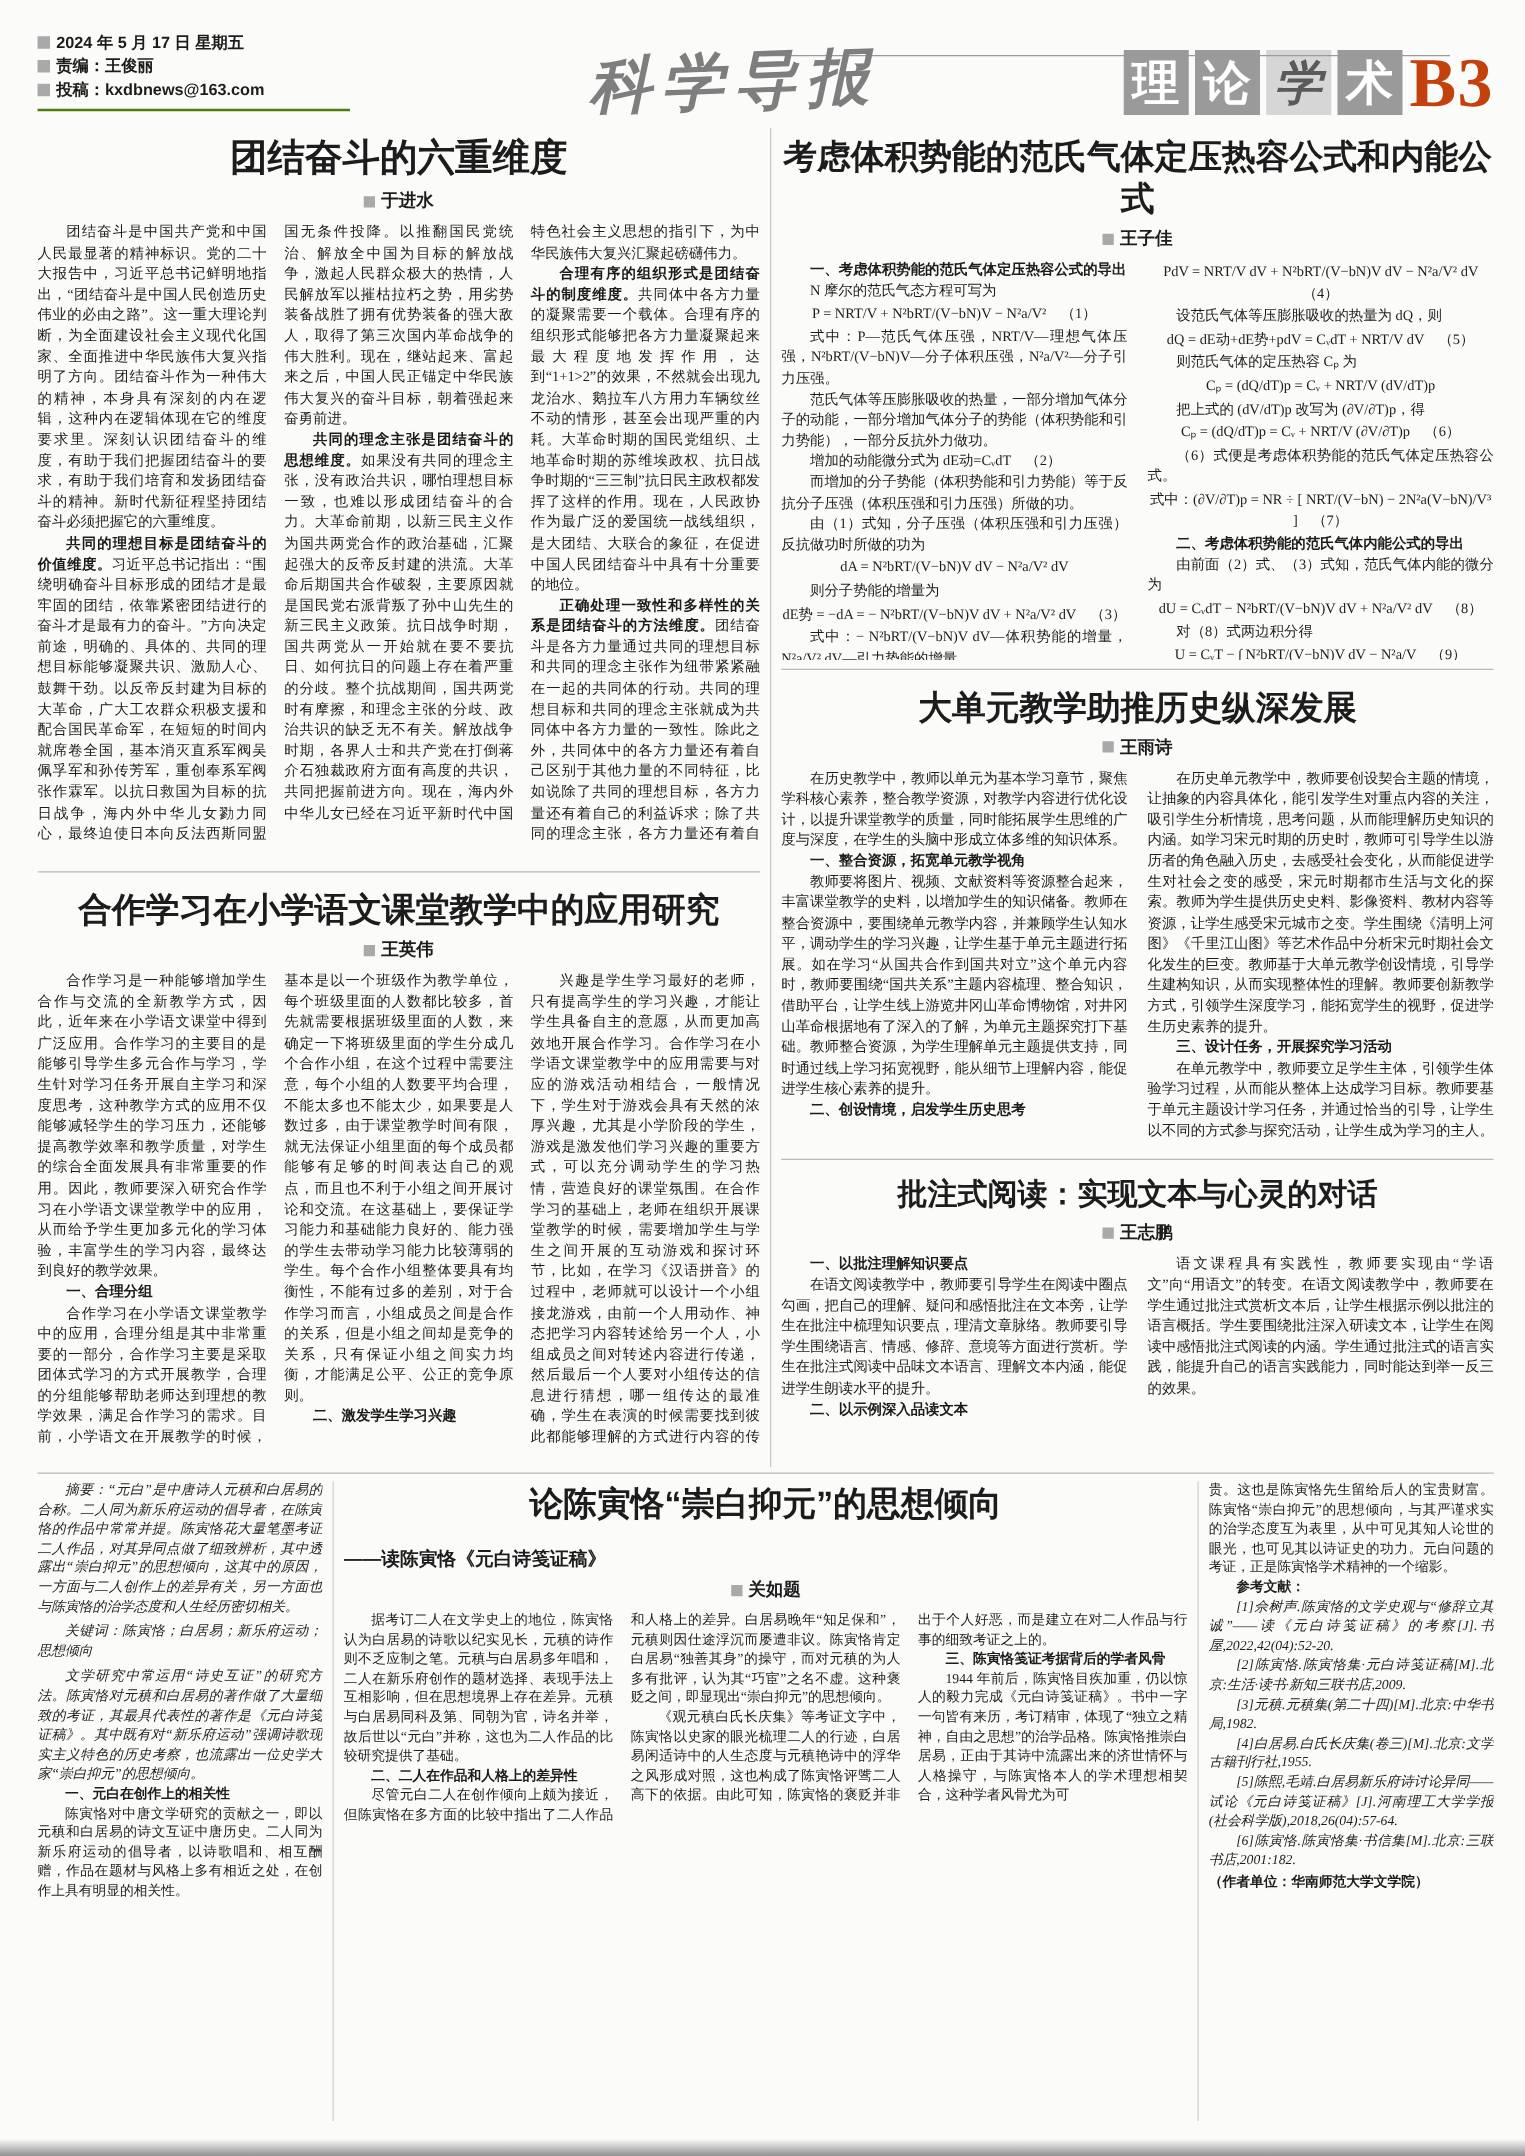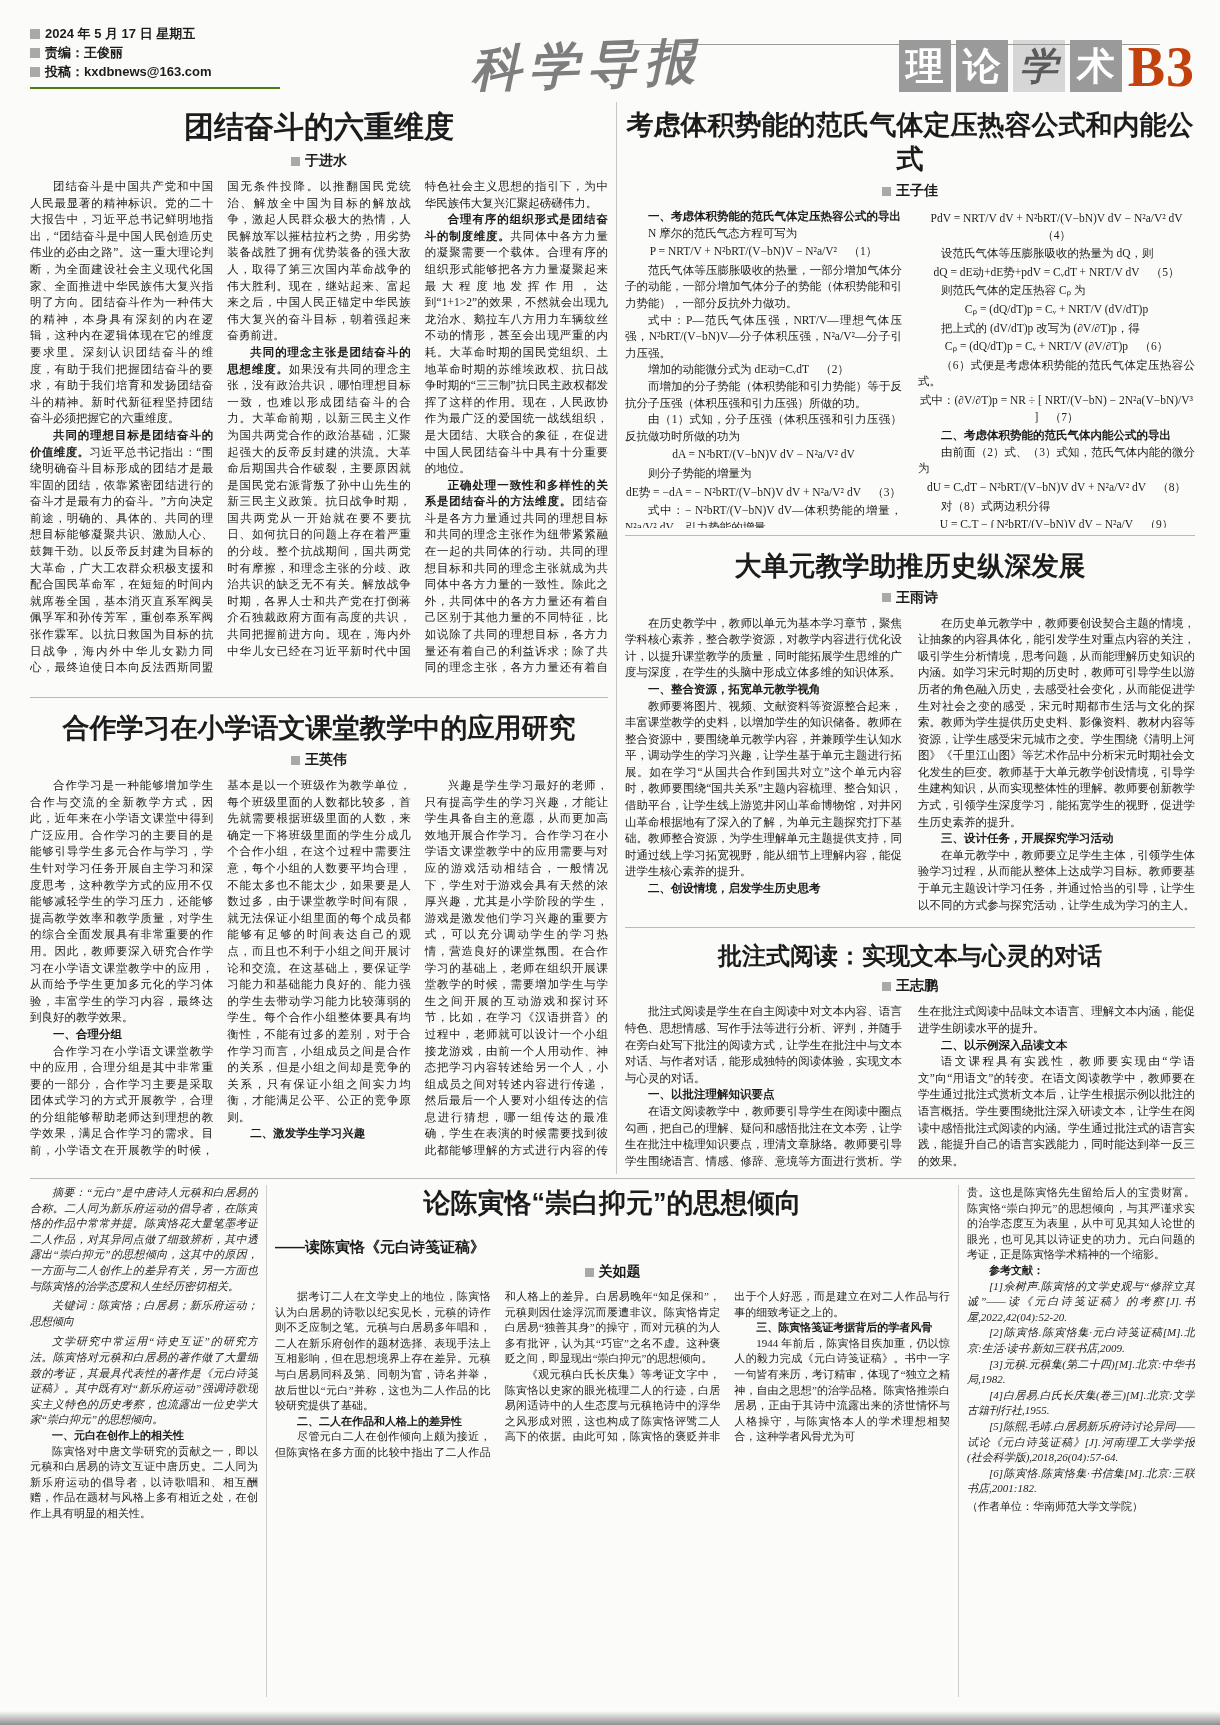--- a/index.html
+++ b/index.html
@@ -38,21 +38,21 @@
           text-align:center;margin:6px 0 8px;display:flex;align-items:center;justify-content:center;}
   .byline .sq{width:9px;height:9px;}
   .cols3{column-count:3;column-gap:14px;}
   .cols2{column-count:2;column-gap:16px;}
   .body{overflow:hidden;}
   .body p{margin:0;text-indent:2em;text-align:justify;font-size:11.5px;line-height:16.6px;}
   .body b.ih{font-family:"Liberation Sans",sans-serif;font-weight:700;}
   .sech{font-family:"Liberation Sans",sans-serif !important;font-weight:700;}
   .fml{text-align:center !important;text-indent:0 !important;padding:2px 0;}
   .ref{font-style:italic;}
-  .affil{font-family:"Liberation Sans",sans-serif;font-weight:400;text-align:right;
+  .affil{font-family:"Liberation Sans",sans-serif;font-weight:700;text-align:right;
          text-indent:0 !important;padding-top:2px;}
   
   .bottom{display:flex;height:512px;overflow:hidden;}
   .b-col{width:228px;flex:0 0 auto;overflow:hidden;}
   .b-gap{width:1px;background:#cfcfcf;margin:0 8px;flex:0 0 auto;}
   .b-center{flex:1;min-width:0;overflow:hidden;}
   .abstract p{font-style:italic;font-size:11px;line-height:15.6px;text-indent:2em;text-align:justify;margin:0;}
   .abstract .kw{font-style:italic;margin-top:4px;}
   .b-title{font-family:"Liberation Sans",sans-serif;font-weight:700;font-size:27px;
            line-height:33px;text-align:center;margin-top:2px;}
@@ -143,22 +143,22 @@
       <article style="height:428px;">
         <h1 class="art-title mid">考虑体积势能的范氏气体定压热容公式和内能公式</h1>
         <div class="byline">
           <span class="sq"></span>
           <span>王子佳</span>
         </div>
         <div class="body cols2" style="height:352px;">
           <p class="sech">一、考虑体积势能的范氏气体定压热容公式的导出</p>
           <p>N 摩尔的范氏气态方程可写为</p>
           <p class="fml">P = NRT/V + N²bRT/(V−bN)V − N²a/V²　（1）</p>
+          <p>式中：P—范氏气体压强，NRT/V—理想气体压强，N²bRT/(V−bN)V—分子体积压强，N²a/V²—分子引力压强。</p>
           <p>范氏气体等压膨胀吸收的热量，一部分增加气体分子的动能，一部分增加气体分子的势能（体积势能和引力势能），一部分反抗外力做功。</p>
-          <p>式中：P—范氏气体压强，NRT/V—理想气体压强，N²bRT/(V−bN)V—分子体积压强，N²a/V²—分子引力压强。</p>
           <p>增加的动能微分式为 dE动=CᵥdT　（2）</p>
           <p>而增加的分子势能（体积势能和引力势能）等于反抗分子压强（体积压强和引力压强）所做的功。</p>
           <p>由（1）式知，分子压强（体积压强和引力压强）反抗做功时所做的功为</p>
           <p class="fml">dA = N²bRT/(V−bN)V dV − N²a/V² dV</p>
           <p>则分子势能的增量为</p>
           <p class="fml">dE势 = −dA = − N²bRT/(V−bN)V dV + N²a/V² dV　（3）</p>
           <p>式中：− N²bRT/(V−bN)V dV—体积势能的增量，N²a/V² dV—引力势能的增量。</p>
 
           <p class="fml">PdV = NRT/V dV + N²bRT/(V−bN)V dV − N²a/V² dV　（4）</p>
           <p>设范氏气体等压膨胀吸收的热量为 dQ，则</p>
@@ -200,21 +200,20 @@
 
       <div class="hrule"></div>
 
       <article style="height:240px;">
         <h1 class="art-title mid" style="font-size:24px;line-height:30px;">批注式阅读：实现文本与心灵的对话</h1>
         <div class="byline">
           <span class="sq"></span>
           <span>王志鹏</span>
         </div>
         <div class="body cols2" style="height:172px;">
-          <p>批注式阅读是学生在自主阅读中对文本内容、语言特色、思想情感、写作手法等进行分析、评判，并随手在旁白处写下批注的阅读方式，让学生在批注中与文本对话、与作者对话，能形成独特的阅读体验，实现文本与心灵的对话。</p>
           <p class="sech">一、以批注理解知识要点</p>
           <p>在语文阅读教学中，教师要引导学生在阅读中圈点勾画，把自己的理解、疑问和感悟批注在文本旁，让学生在批注中梳理知识要点，理清文章脉络。教师要引导学生围绕语言、情感、修辞、意境等方面进行赏析。学生在批注式阅读中品味文本语言、理解文本内涵，能促进学生朗读水平的提升。</p>
           <p class="sech">二、以示例深入品读文本</p>
           <p>语文课程具有实践性，教师要实现由“学语文”向“用语文”的转变。在语文阅读教学中，教师要在学生通过批注式赏析文本后，让学生根据示例以批注的语言概括。学生要围绕批注深入研读文本，让学生在阅读中感悟批注式阅读的内涵。学生通过批注式的语言实践，能提升自己的语言实践能力，同时能达到举一反三的效果。</p>
 
         </div>
       </article>
     </div>
   </div>
 

